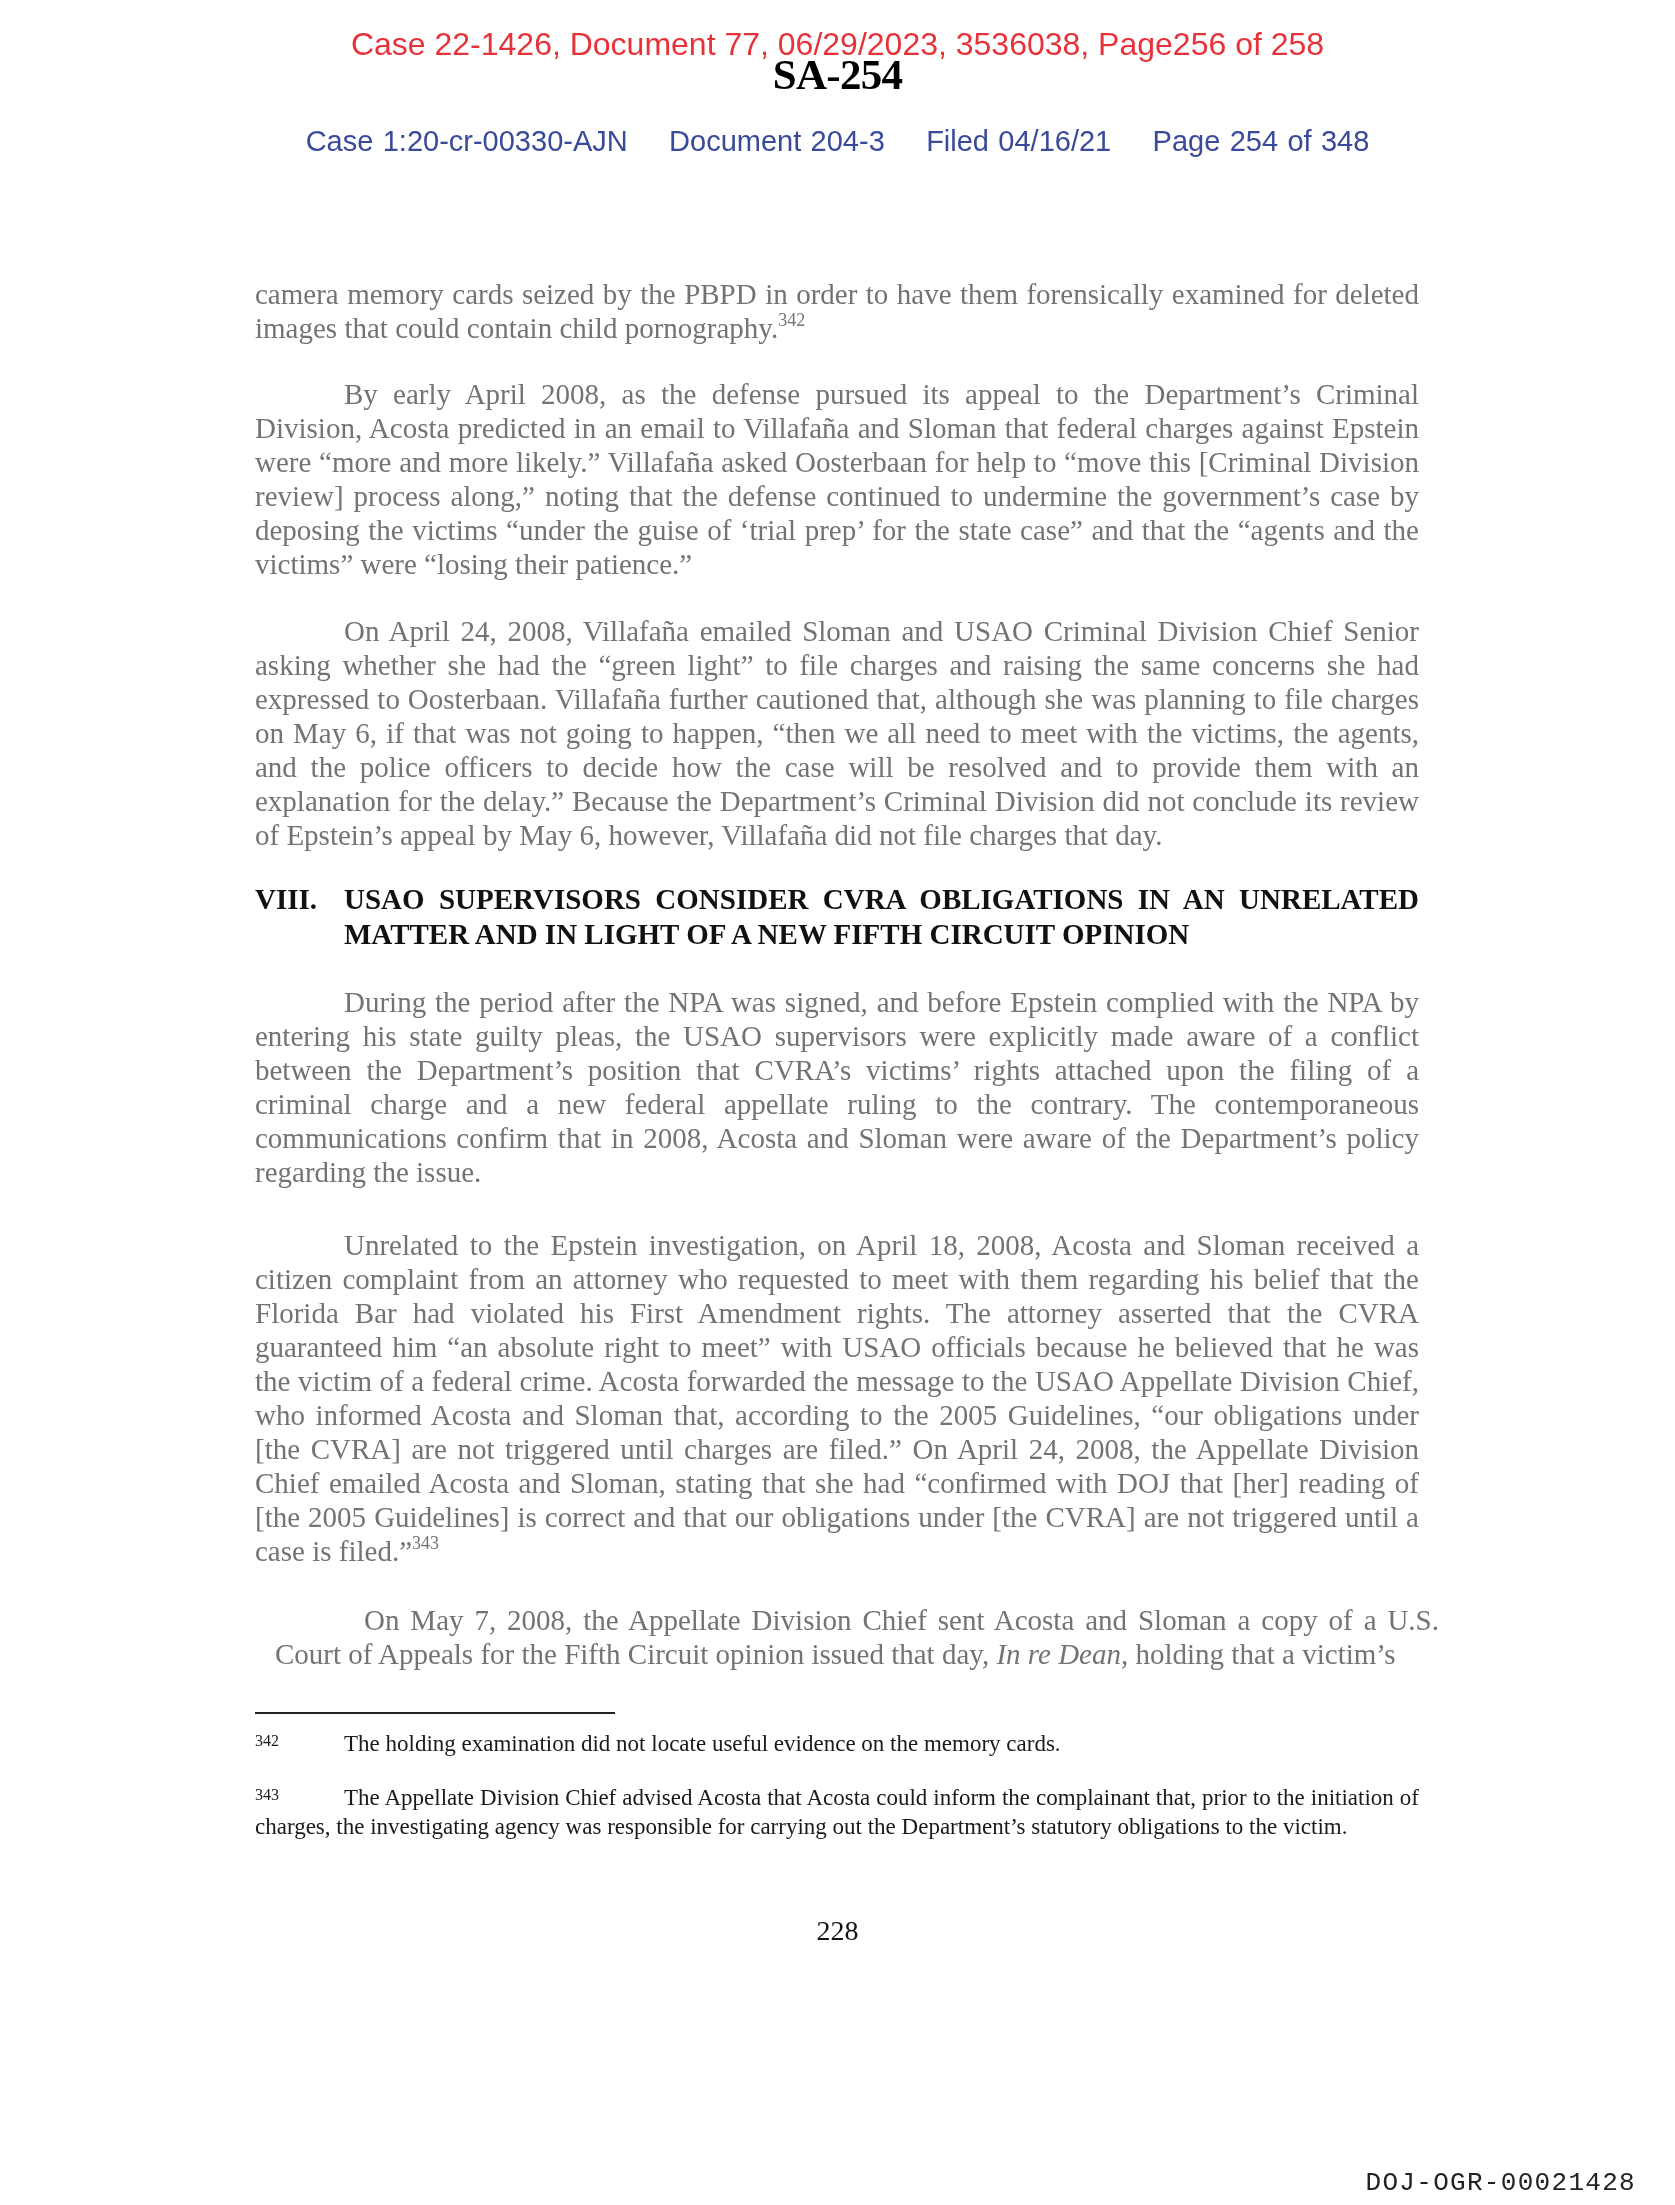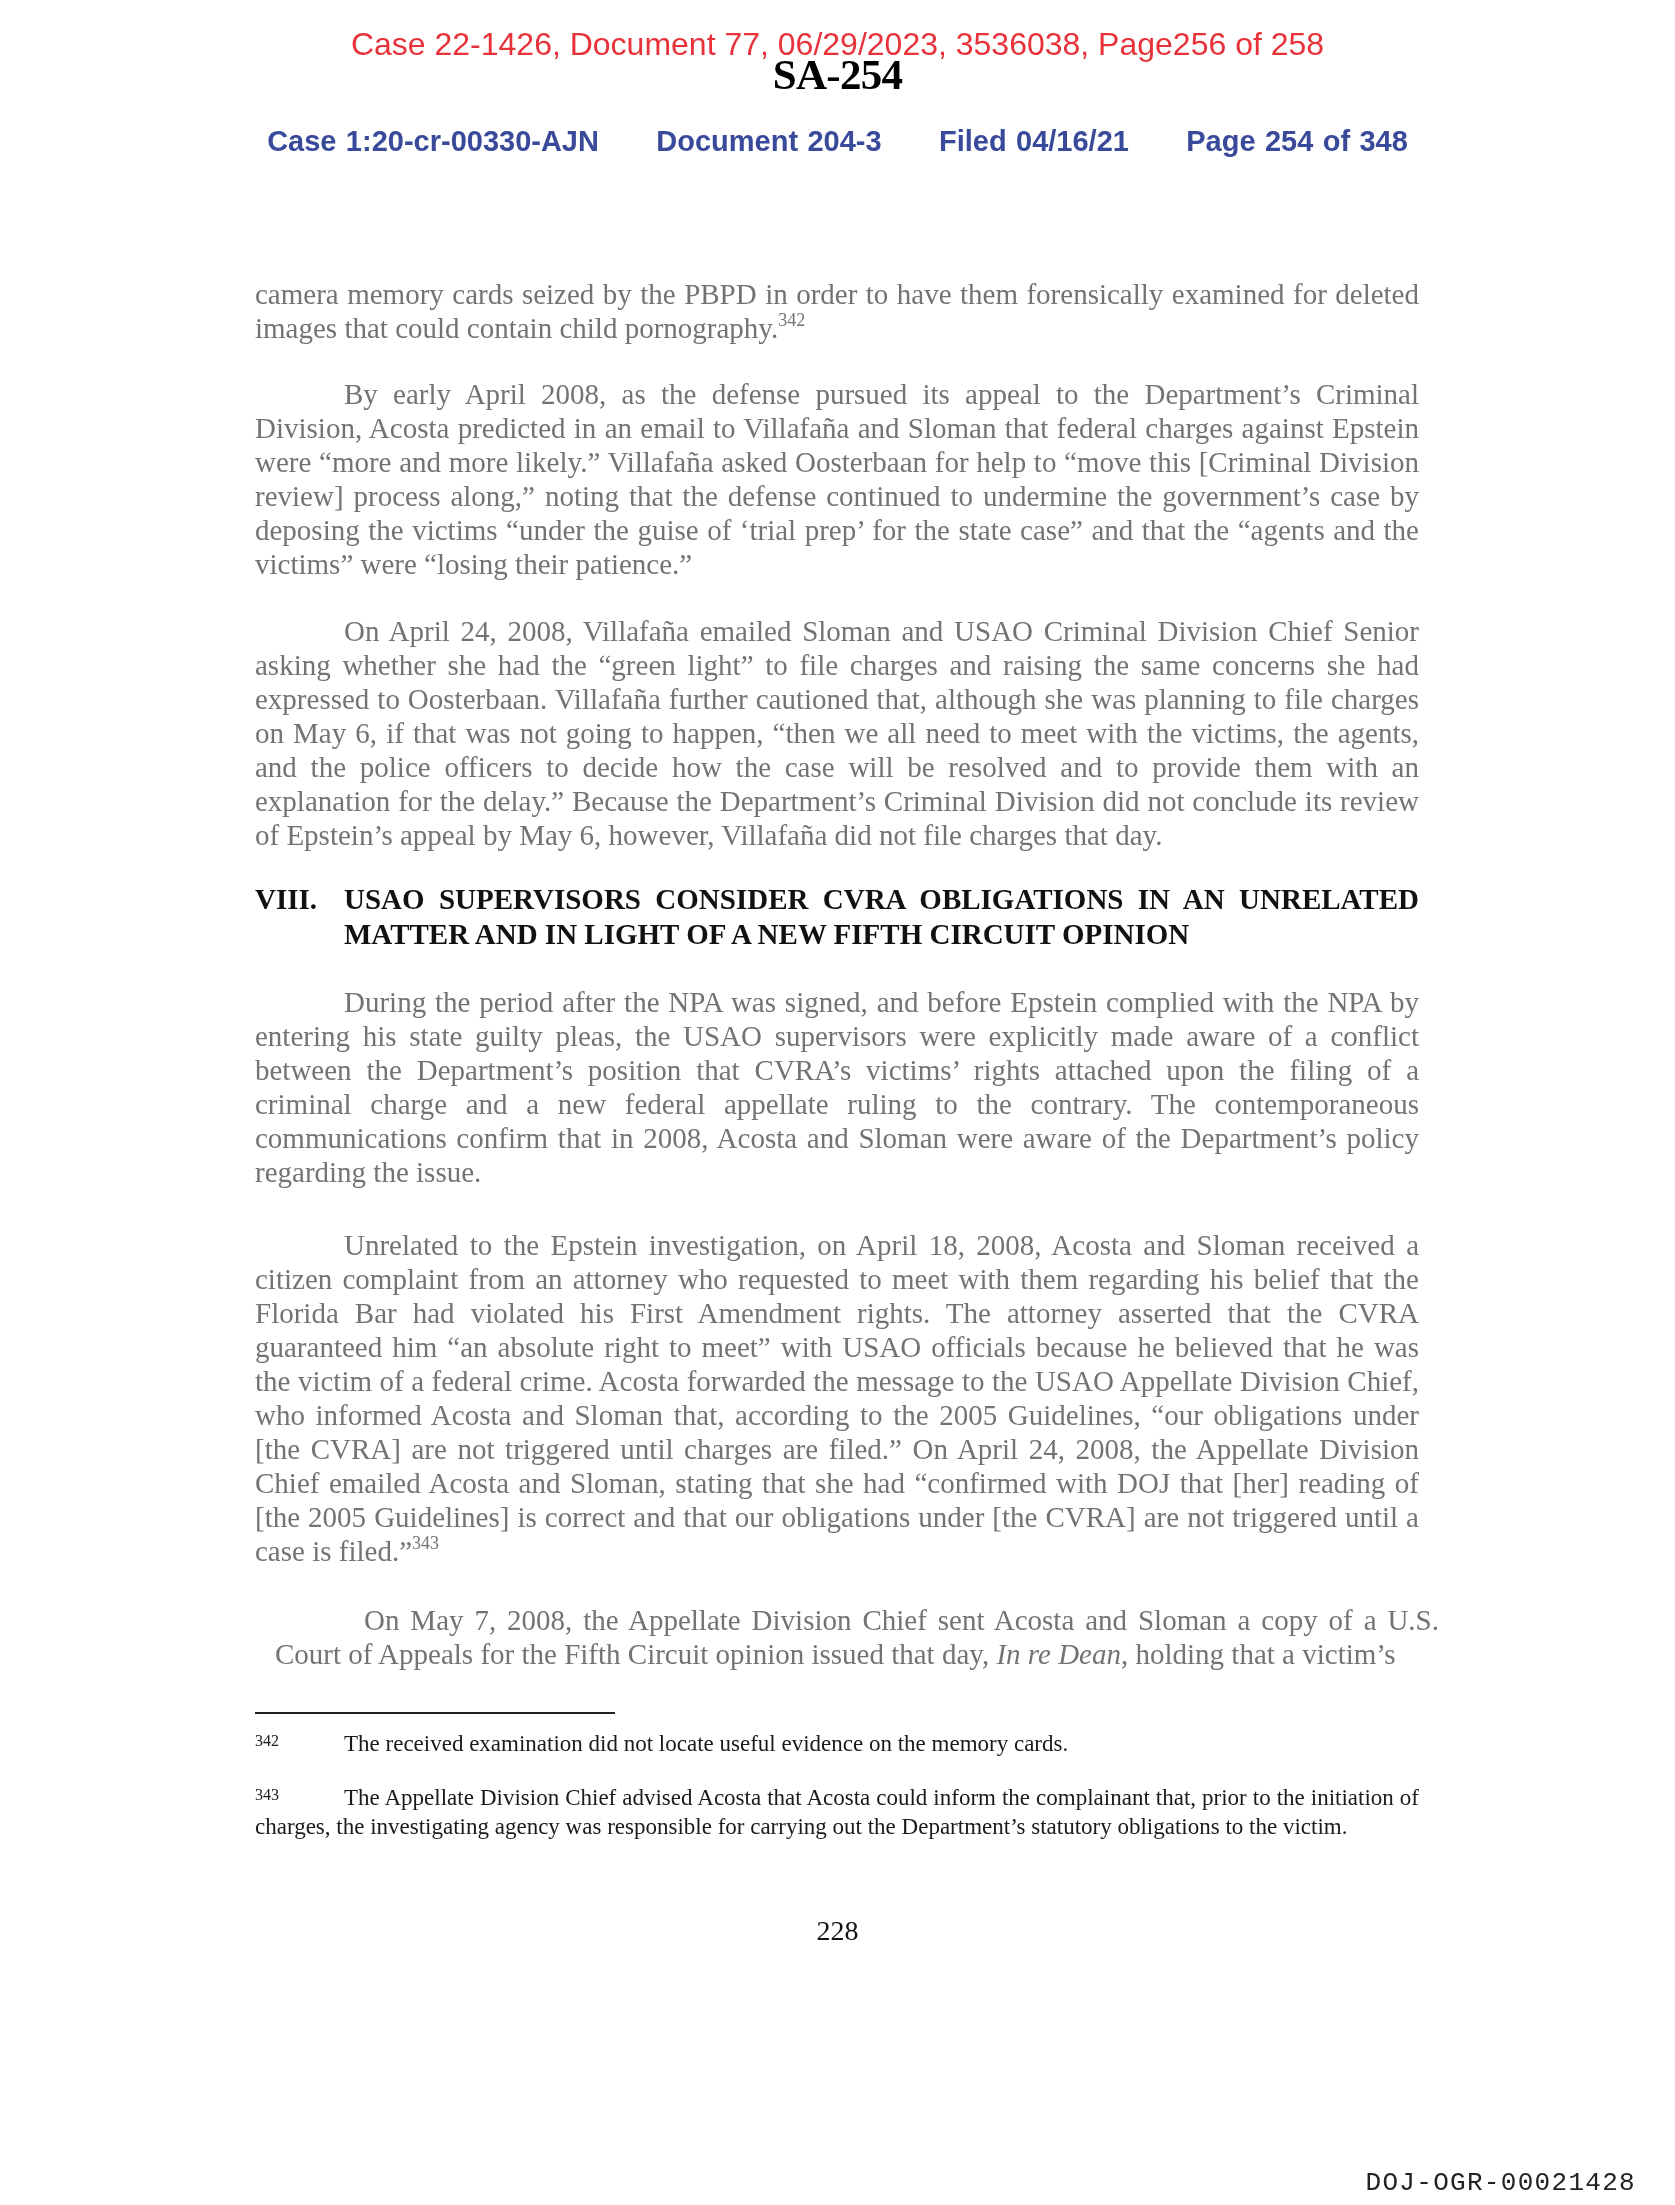--- a/index.html
+++ b/index.html
@@ -1,21 +1,21 @@
 <!DOCTYPE html>
 <html style="font-size:10.5px"><head>
 <meta charset="utf-8">
 <style>
   html, body { margin: 0; padding: 0; background: #ffffff; }
   body { width: 1675px; height: 2205px; position: relative; overflow: hidden; }
   .hdr { position: absolute; left: 0; width: 1675px; text-align: center; white-space: nowrap; }
   .hdr-red { top: 26px; font-family: "Liberation Sans", sans-serif; font-size: 32px; color: #e8323a; text-align: center; }
   .hdr-sa { top: 50px; font-family: "Liberation Serif", serif; font-weight: bold; font-size: 43px; color: #000; letter-spacing: -0.7px; }
   .hdr-blue { top: 125px; font-family: "Liberation Sans", sans-serif; font-size: 29px; color: #3a4a9a; word-spacing: 1.3px; }
-  .hdr-blue span { margin: 0 24px; font-weight: bold; }
+  .hdr-blue span { margin: 0 16px; }
 
   .body-text { position: absolute; left: 255px; width: 1164px; font-family: "Liberation Serif", serif; font-size: 29px; line-height: 34px; color: #737373; text-align: justify; }
   .body-text p { margin: 0; }
   .indent { text-indent: 89px; }
   sup { font-size: 18px; line-height: 0; vertical-align: 12px; }
 
   .heading { position: absolute; left: 255px; width: 1164px; font-family: "Liberation Serif", serif; font-weight: bold; font-size: 29px; line-height: 35px; color: #111; }
   .heading .num { position: absolute; left: 0; top: 0; }
   .heading .txt { margin-left: 89px; display: block; text-align: justify; }
 
@@ -65,21 +65,21 @@
 </div>
 
 <div class="body-text" style="top:1603px;margin-left:20px;">
   <p class="indent"><span>On May 7, 2008, the Appellate Division Chief sent Acosta and Sloman a copy of a U.S. Court of Appeals for the Fifth Circuit opinion issued that day, </span><i>In re Dean</i><span>, holding that a victim’s</span></p>
 </div>
 
 <div class="fn-rule"></div>
 
 <div class="fn" style="top:1729px;">
   <span class="fnum">342</span>
-  <span class="ftext">The received examination did not locate useful evidence on the memory cards.</span>
+  <span class="ftext">The holding examination did not locate useful evidence on the memory cards.</span>
 </div>
 
 <div class="fn" style="top:1783px;">
   <span class="fnum">343</span>
   <span class="ftext">The Appellate Division Chief advised Acosta that Acosta could inform the complainant that, prior to the initiation of charges, the investigating agency was responsible for carrying out the Department’s statutory obligations to the victim.</span>
 </div>
 
 <div class="page-num">228</div>
 <div class="bates">DOJ-OGR-00021428</div>
 

